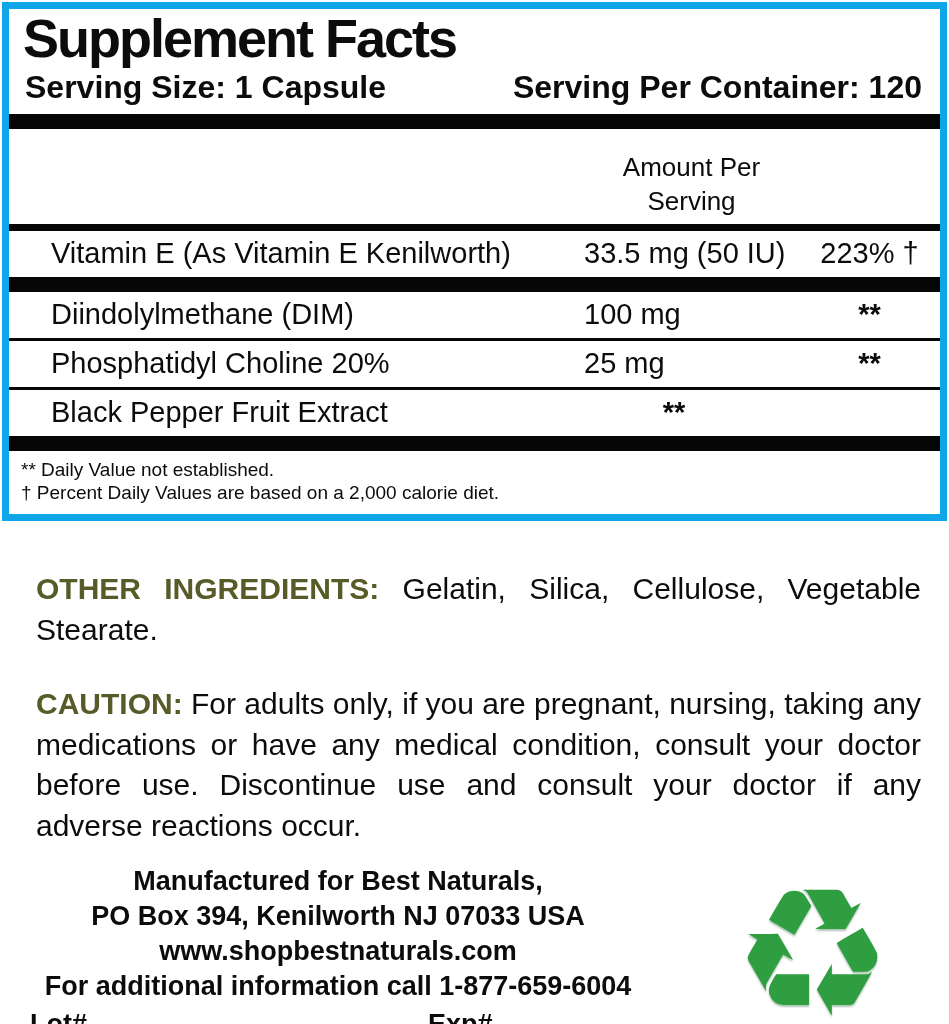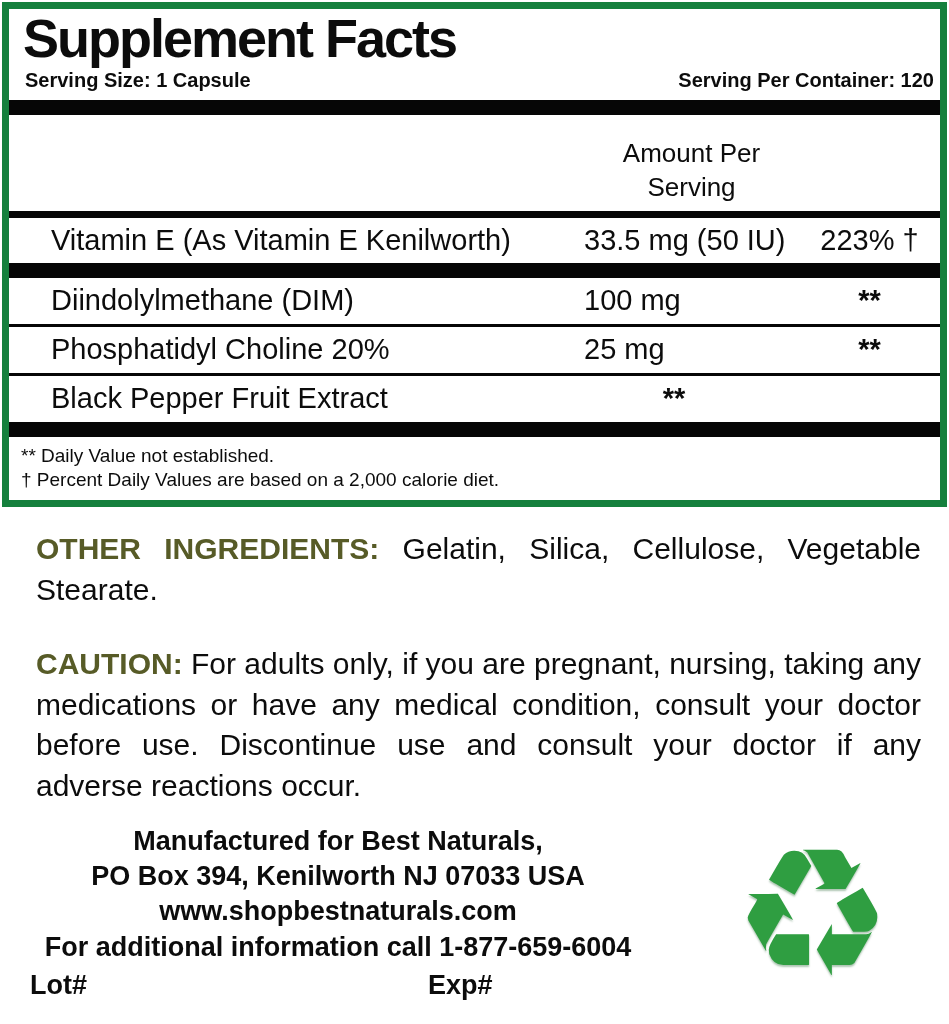--- a/index.html
+++ b/index.html
@@ -9,39 +9,39 @@
     background: #ffffff;
     color: #0c0c0c;
     font-family: "Liberation Sans", sans-serif;
     overflow: hidden;
   }
   .page { width: 949px; height: 1024px; }
 
   
   .facts-panel {
     margin: 2px 2px 0 2px;
-    border: 7px solid #15803d;
+    border: 7px solid #0ea5e9;
     background: #ffffff;
   }
   .panel-title {
     margin: 0;
     padding: 2px 10px 0 14px;
     font-size: 54px;
     font-weight: bold;
     letter-spacing: -2px;
     line-height: 1.0;
     white-space: nowrap;
   }
   .serving-row {
     display: flex;
     justify-content: space-between;
     font-weight: bold;
-    font-size: 20px;
+    font-size: 32px;
     line-height: 1.15;
-    padding: 4px 6px 8px 16px;
+    padding: 4px 18px 8px 16px;
   }
   .bar { width: 100%; background: #060606; }
   .bar.thick  { height: 15px; }
   .bar.medium { height: 7px; }
   .bar.thin   { height: 3px; }
 
   .grid {
     display: grid;
     grid-template-columns: 1fr 250px 141px;
     align-items: center;
@@ -70,21 +70,21 @@
   }
   .footnotes p { margin: 0; }
 
   
   .text-section {
     padding: 0 28px 0 36px;
     font-size: 30px;
     line-height: 1.35;
   }
   .text-section p { margin: 0; text-align: justify; }
-  .other-ingredients { margin-top: 22px; }
+  .other-ingredients { margin-top: 48px; }
   .caution { margin-top: 34px; }
   .accent-label { color: #575b27; font-weight: bold; }
 
   
   .footer {
     margin-top: 18px;
     display: flex;
     align-items: stretch;
   }
   .footer-left {

